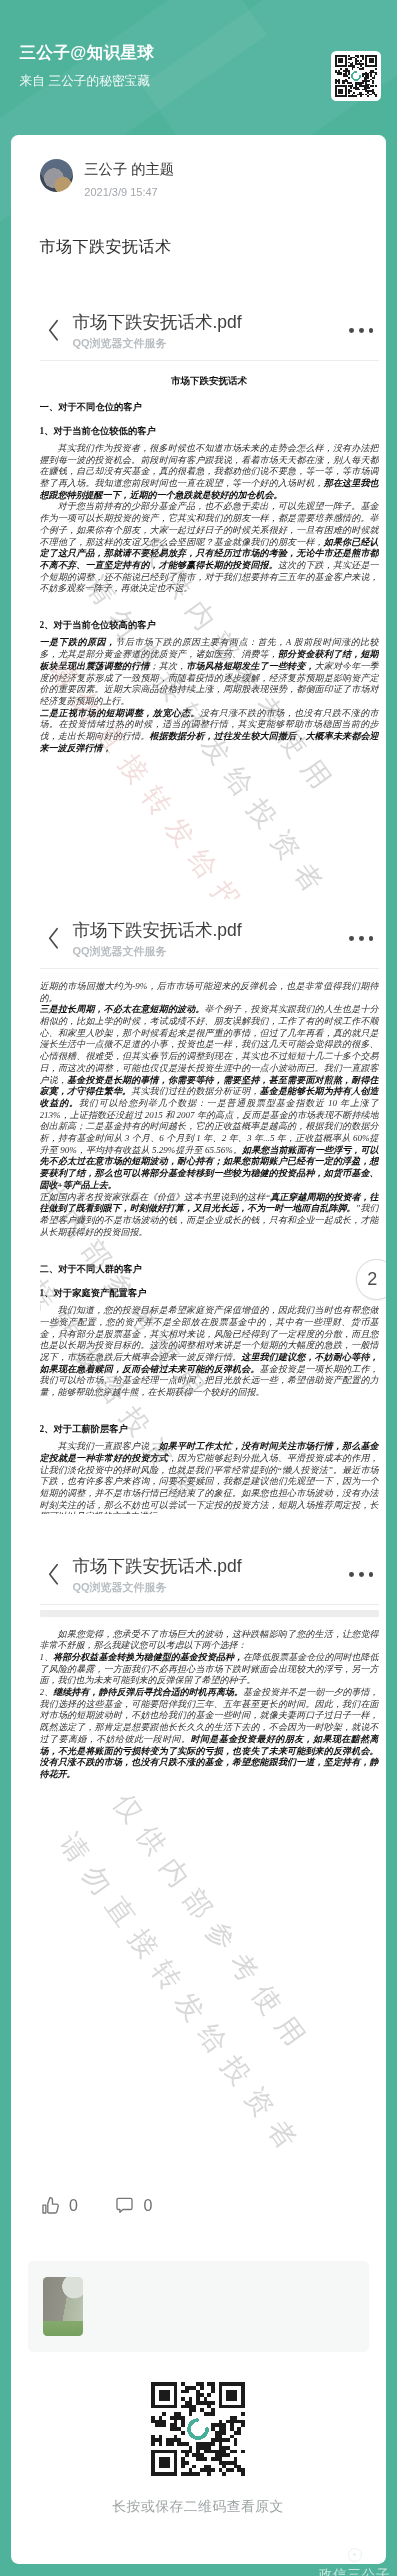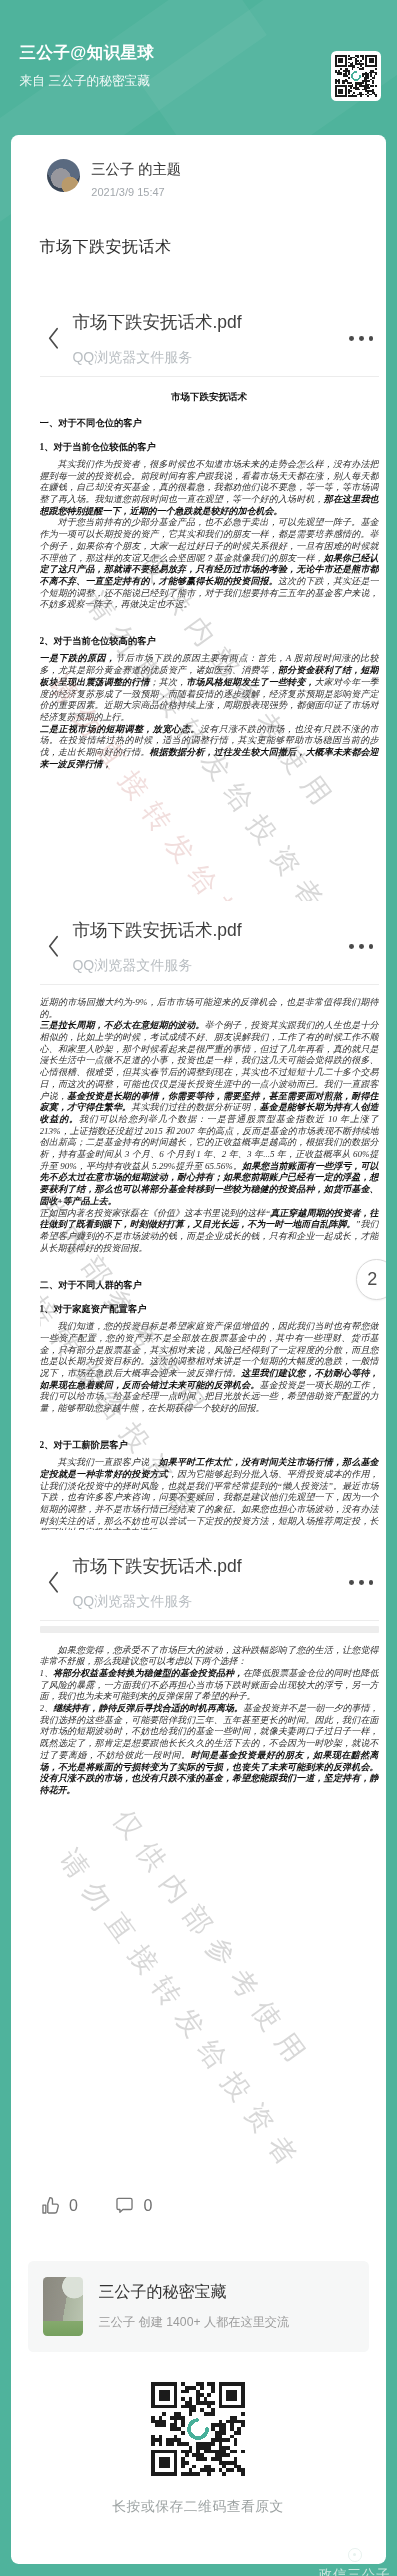--- a/index.html
+++ b/index.html
@@ -19,21 +19,21 @@
   .ph-sub { position:absolute; left:19.6px; top:73px; color:rgba(255,255,255,0.93); font-size:12.7px; }
   .ph-qr { position:absolute; right:17px; top:51px; width:50px; height:50px; background:#ffffff; border-radius:5.3px; padding:3.7px; }
   .ph-qr svg { width:42px; height:42px; display:block; }
 
   
   .card {
     position:absolute; left:10.6px; top:135px; width:375px; height:2429px;
     background:#ffffff; border-radius:7.4px; overflow:hidden;
   }
 
-  .post-header { position:absolute; top:24.4px; left:36px; right:21px; display:flex; align-items:flex-start; }
+  .post-header { position:absolute; top:24.4px; left:29px; right:21px; display:flex; align-items:flex-start; }
   .avatar {
     width:33px; height:33px; border-radius:50%; flex:0 0 33px;
     background:
       radial-gradient(circle at 70% 80%, #b99a6b 0 24%, transparent 25%),
       radial-gradient(circle at 42% 58%, #97979d 0 36%, transparent 37%),
       radial-gradient(circle at 52% 28%, #5a6a80 0 58%, transparent 59%),
       #3b4757;
   }
   .post-meta { margin-left:11.7px; padding-top:1.1px; }
   .post-author { font-size:14.3px; color:#333333; }
@@ -43,21 +43,21 @@
   
   .pdf-block { position:absolute; left:29px; width:339px; }
   .b1 { top:162px;  height:604px; overflow:hidden; }
   .b2 { top:770px; height:612px; }
   .b3 { top:1406px; height:628px; overflow:hidden; }
 
   .pdf-header { display:flex; align-items:center; padding:12.7px 2.1px 9.5px 6.4px; border-bottom:0.5px solid #ececec; }
   .back-icon { width:13.8px; height:24.4px; flex:0 0 13.8px; }
   .pdf-titles { margin-left:12.7px; min-width:0; }
   .file-name { font-size:17.5px; color:#3f3f3f; }
-  .file-source { font-size:14px; color:#b9bec2; margin-top:15px; }
+  .file-source { font-size:11px; color:#b9bec2; margin-top:2px;font-weight:bold; }
   .more-btn { margin-left:auto; display:flex; gap:4.8px; padding:5.3px 3.2px; }
   .more-btn i { width:4.8px; height:4.8px; border-radius:50%; background:#4a4a4a; display:block; }
 
   .page-band { height:6.4px; background:#ededed; margin-top:5.3px; border-radius:1.1px; }
 
   .doc-clip {
     position:relative; overflow:hidden; margin-top:1.1px; padding-top:10.6px;
     font-family:"Liberation Serif","DejaVu Serif",serif;
     font-size:9px; line-height:11.7px; color:#2e2e2e; text-align:justify;
   }
@@ -266,24 +266,20 @@
     <div class="eng-item">
       <svg viewBox="0 0 24 24">
         <path d="M4.5 3h15a2 2 0 0 1 2 2v10a2 2 0 0 1-2 2H10l-3.8 3.6V17H4.5a2 2 0 0 1-2-2V5a2 2 0 0 1 2-2z" fill="none" stroke="#777777" stroke-width="1.7" stroke-linejoin="round"></path>
       </svg>
       <span>0</span>
     </div>
   </div>
 
   <div class="group-card">
     <div class="group-thumb"></div>
-    <div class="group-info">
-      <div class="group-title">三公子的秘密宝藏</div>
-      <div class="group-sub">三公子 创建 1400+ 人都在这里交流</div>
-    </div>
   </div>
 
   <div class="qr-footer">
     <svg class="qr" viewBox="0 0 25 25">
         <path d="M8 0h1v1h-1zM12 0h1v1h-1zM13 0h1v1h-1zM15 0h1v1h-1zM16 0h1v1h-1zM9 1h1v1h-1zM10 1h1v1h-1zM11 1h1v1h-1zM13 1h1v1h-1zM16 1h1v1h-1zM8 2h1v1h-1zM9 2h1v1h-1zM12 2h1v1h-1zM16 2h1v1h-1zM12 3h1v1h-1zM13 3h1v1h-1zM15 3h1v1h-1zM8 4h1v1h-1zM10 4h1v1h-1zM12 4h1v1h-1zM14 4h1v1h-1zM9 5h1v1h-1zM10 5h1v1h-1zM12 5h1v1h-1zM13 5h1v1h-1zM14 5h1v1h-1zM15 5h1v1h-1zM16 5h1v1h-1zM8 6h1v1h-1zM9 6h1v1h-1zM10 6h1v1h-1zM11 6h1v1h-1zM15 6h1v1h-1zM10 7h1v1h-1zM11 7h1v1h-1zM13 7h1v1h-1zM16 7h1v1h-1zM3 8h1v1h-1zM6 8h1v1h-1zM7 8h1v1h-1zM10 8h1v1h-1zM14 8h1v1h-1zM15 8h1v1h-1zM16 8h1v1h-1zM24 8h1v1h-1zM0 9h1v1h-1zM2 9h1v1h-1zM5 9h1v1h-1zM6 9h1v1h-1zM7 9h1v1h-1zM8 9h1v1h-1zM21 9h1v1h-1zM22 9h1v1h-1zM0 10h1v1h-1zM1 10h1v1h-1zM2 10h1v1h-1zM3 10h1v1h-1zM6 10h1v1h-1zM8 10h1v1h-1zM18 10h1v1h-1zM20 10h1v1h-1zM21 10h1v1h-1zM22 10h1v1h-1zM23 10h1v1h-1zM24 10h1v1h-1zM1 11h1v1h-1zM2 11h1v1h-1zM3 11h1v1h-1zM5 11h1v1h-1zM6 11h1v1h-1zM8 11h1v1h-1zM16 11h1v1h-1zM17 11h1v1h-1zM18 11h1v1h-1zM19 11h1v1h-1zM21 11h1v1h-1zM24 11h1v1h-1zM5 12h1v1h-1zM6 12h1v1h-1zM7 12h1v1h-1zM16 12h1v1h-1zM18 12h1v1h-1zM19 12h1v1h-1zM21 12h1v1h-1zM23 12h1v1h-1zM8 13h1v1h-1zM17 13h1v1h-1zM18 13h1v1h-1zM19 13h1v1h-1zM22 13h1v1h-1zM23 13h1v1h-1zM0 14h1v1h-1zM2 14h1v1h-1zM6 14h1v1h-1zM17 14h1v1h-1zM18 14h1v1h-1zM21 14h1v1h-1zM0 15h1v1h-1zM1 15h1v1h-1zM2 15h1v1h-1zM4 15h1v1h-1zM5 15h1v1h-1zM6 15h1v1h-1zM7 15h1v1h-1zM16 15h1v1h-1zM17 15h1v1h-1zM18 15h1v1h-1zM19 15h1v1h-1zM20 15h1v1h-1zM22 15h1v1h-1zM0 16h1v1h-1zM2 16h1v1h-1zM4 16h1v1h-1zM5 16h1v1h-1zM7 16h1v1h-1zM8 16h1v1h-1zM9 16h1v1h-1zM12 16h1v1h-1zM13 16h1v1h-1zM14 16h1v1h-1zM15 16h1v1h-1zM16 16h1v1h-1zM18 16h1v1h-1zM22 16h1v1h-1zM10 17h1v1h-1zM12 17h1v1h-1zM13 17h1v1h-1zM14 17h1v1h-1zM15 17h1v1h-1zM18 17h1v1h-1zM19 17h1v1h-1zM20 17h1v1h-1zM8 18h1v1h-1zM9 18h1v1h-1zM10 18h1v1h-1zM12 18h1v1h-1zM14 18h1v1h-1zM15 18h1v1h-1zM16 18h1v1h-1zM17 18h1v1h-1zM18 18h1v1h-1zM19 18h1v1h-1zM21 18h1v1h-1zM22 18h1v1h-1zM24 18h1v1h-1zM9 19h1v1h-1zM11 19h1v1h-1zM12 19h1v1h-1zM13 19h1v1h-1zM17 19h1v1h-1zM18 19h1v1h-1zM19 19h1v1h-1zM20 19h1v1h-1zM8 20h1v1h-1zM12 20h1v1h-1zM13 20h1v1h-1zM14 20h1v1h-1zM16 20h1v1h-1zM17 20h1v1h-1zM18 20h1v1h-1zM22 20h1v1h-1zM8 21h1v1h-1zM9 21h1v1h-1zM18 21h1v1h-1zM19 21h1v1h-1zM20 21h1v1h-1zM21 21h1v1h-1zM22 21h1v1h-1zM8 22h1v1h-1zM11 22h1v1h-1zM14 22h1v1h-1zM15 22h1v1h-1zM19 22h1v1h-1zM22 22h1v1h-1zM23 22h1v1h-1zM10 23h1v1h-1zM13 23h1v1h-1zM14 23h1v1h-1zM15 23h1v1h-1zM16 23h1v1h-1zM18 23h1v1h-1zM20 23h1v1h-1zM21 23h1v1h-1zM23 23h1v1h-1zM24 23h1v1h-1zM8 24h1v1h-1zM9 24h1v1h-1zM10 24h1v1h-1zM11 24h1v1h-1zM12 24h1v1h-1zM15 24h1v1h-1zM19 24h1v1h-1zM24 24h1v1h-1zM0 0h7v1h-7z M0 6h7v1h-7z M0 1h1v5h-1z M6 1h1v5h-1z M2 2h3v3h-3zM18 0h7v1h-7z M18 6h7v1h-7z M18 1h1v5h-1z M24 1h1v5h-1z M20 2h3v3h-3zM0 18h7v1h-7z M0 24h7v1h-7z M0 19h1v5h-1z M6 19h1v5h-1z M2 20h3v3h-3z" fill="#1b1b1b"></path>
         <circle cx="12.5" cy="12.5" r="2.4" fill="none" stroke="#47AF99" stroke-width="1" stroke-dasharray="11 4" stroke-linecap="round"></circle>
       </svg>
   </div>
   <div class="qr-caption">长按或保存二维码查看原文</div>
 

